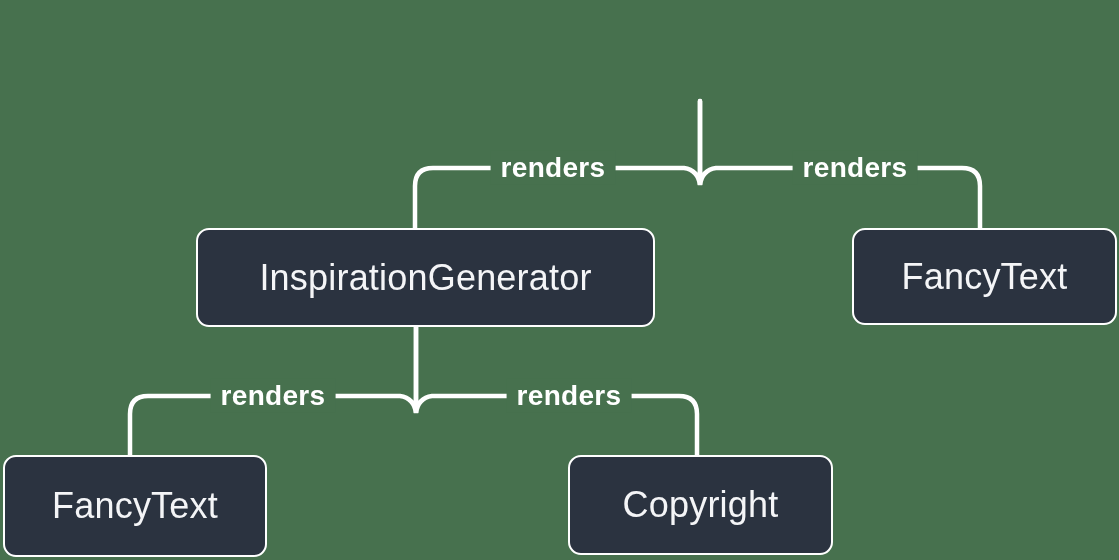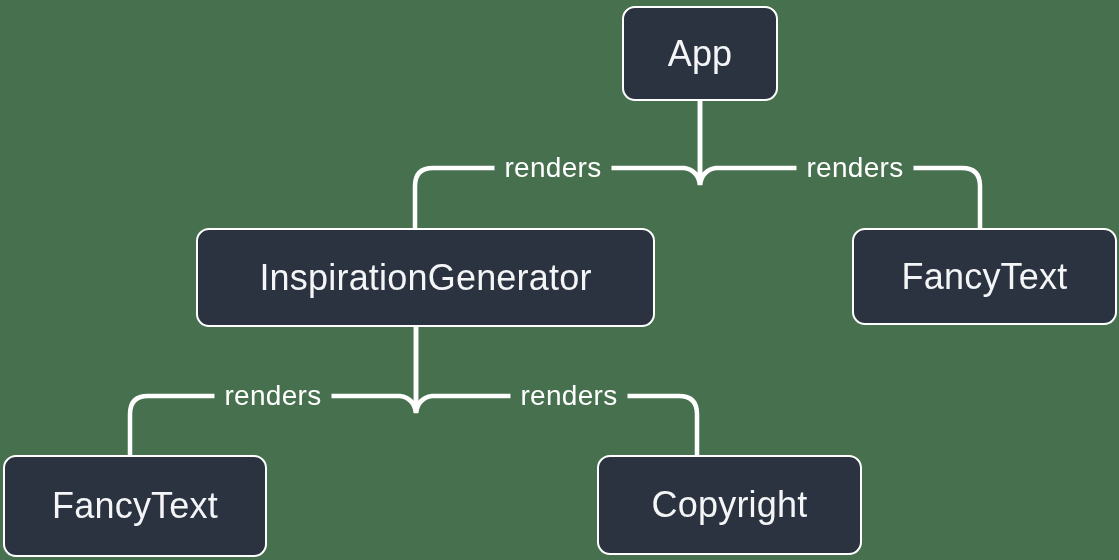--- a/index.html
+++ b/index.html
@@ -50,48 +50,45 @@
     letter-spacing: 0.2px;
     white-space: nowrap;
   }
   .edge-label {
     position: absolute;
     transform: translate(-50%, -50%);
     background: var(--bg);
     padding: 1px 10px;
     color: var(--edge-label-text);
     font-size: 28px;
-    font-weight: 400;
+    font-weight: 700;
     letter-spacing: 0.3px;
     white-space: nowrap;
     line-height: 1.15;
   }
 </style>
 </head>
 <body>
 
 <div id="canvas" style="width: 1119px; height: 560px;">
   <svg id="edge-layer" xmlns="http://www.w3.org/2000/svg" viewBox="0 0 1119 560">
       <path d="M 700 101 L 700 185 Q 698 170 684 168 L 433 168 Q 415 168 415 186 L 415 229"></path>
       <path d="M 700 101 L 700 185 Q 702 170 716 168 L 962 168 Q 980 168 980 186 L 980 229"></path>
       <path d="M 416 327 L 416 413 Q 414 398 400 396 L 148 396 Q 130 396 130 414 L 130 456"></path>
       <path d="M 416 327 L 416 413 Q 418 398 432 396 L 679 396 Q 697 396 697 414 L 697 456"></path>
     </svg>
-<div class="node" style="left: 622px; top: 6px; width: 156px; height: 95px;">
-    <span class="node-label">App</span>
-  </div>
     <div class="node" style="left: 196px; top: 228px; width: 459px; height: 99px; justify-content: center;">
     <span class="node-label">InspirationGenerator</span>
   </div>
     <div class="node" style="left: 852px; top: 228px; width: 265px; height: 97px;">
     <span class="node-label">FancyText</span>
   </div>
     <div class="node" style="left: 3px; top: 455px; width: 264px; height: 102px;">
     <span class="node-label">FancyText</span>
   </div>
-    <div class="node" style="left: 568px; top: 455px; width: 265px; height: 100px; margin-left: 29px;">
+    <div class="node" style="left: 568px; top: 455px; width: 265px; height: 100px;">
     <span class="node-label">Copyright</span>
   </div>
     <span class="edge-label" style="left: 553px; top: 168px;">renders</span>
     <span class="edge-label" style="left: 855px; top: 168px;">renders</span>
     <span class="edge-label" style="left: 273px; top: 396px;">renders</span>
     <span class="edge-label" style="left: 569px; top: 396px;">renders</span>
   </div>
 
 </body></html>

